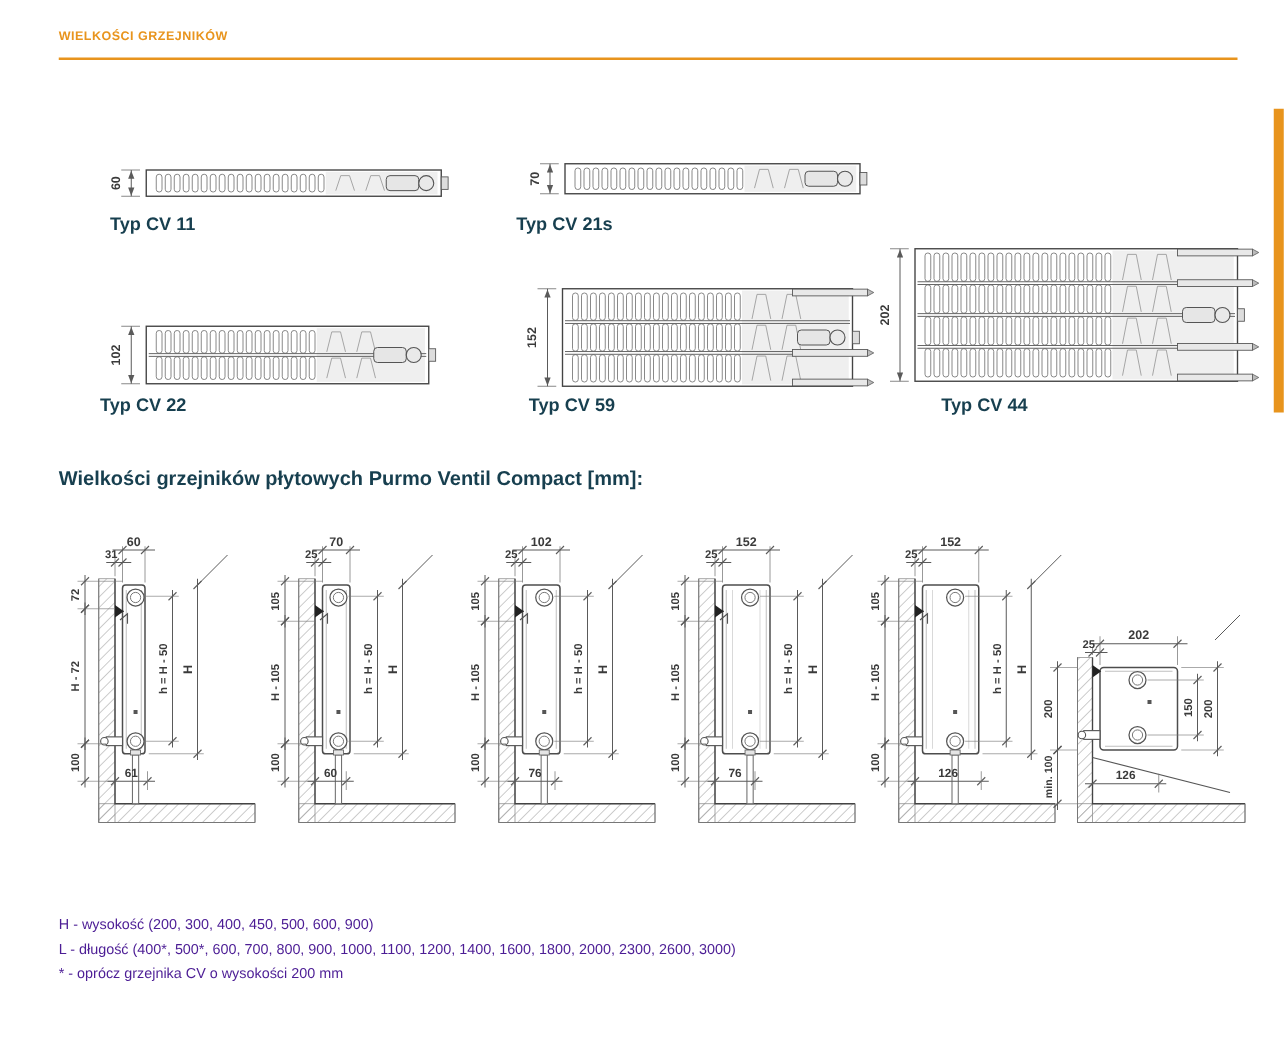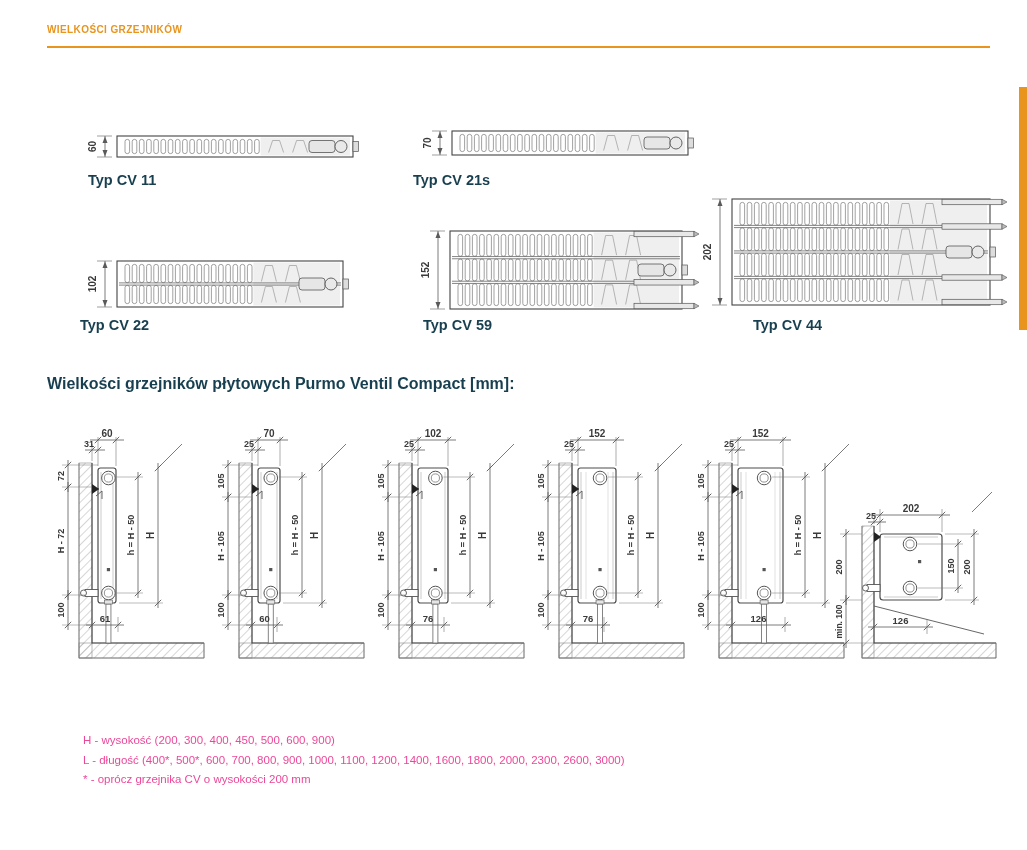--- a/index.html
+++ b/index.html
@@ -19,21 +19,21 @@
     position:absolute; left:1019px; top:87px; width:8px; height:243px; background:#E8941D;
   }
   .fig { position:absolute;font-weight:bold; }
   .caption {
     position:absolute; font-size:14.5px; font-weight:700; color:#173F4F; white-space:nowrap;
   }
   .section-heading {
     position:absolute; left:47px; top:375px;
     font-size:16px; font-weight:700; color:#173F4F;
   }
-  .legend { position:absolute; left:47px; top:731px; color:#ec4899;margin-left:36px; }
+  .legend { position:absolute; left:47px; top:731px; color:#4c1d95; }
   .legend p { font-size:11.5px; line-height:19.5px; white-space:nowrap; }
   svg { display:block; }
 </style>
 </head>
 <body>
 
 <h1 class="page-title">WIELKOŚCI GRZEJNIKÓW</h1>
 <div class="header-rule"></div>
 <div class="edge-tab"></div>
 

